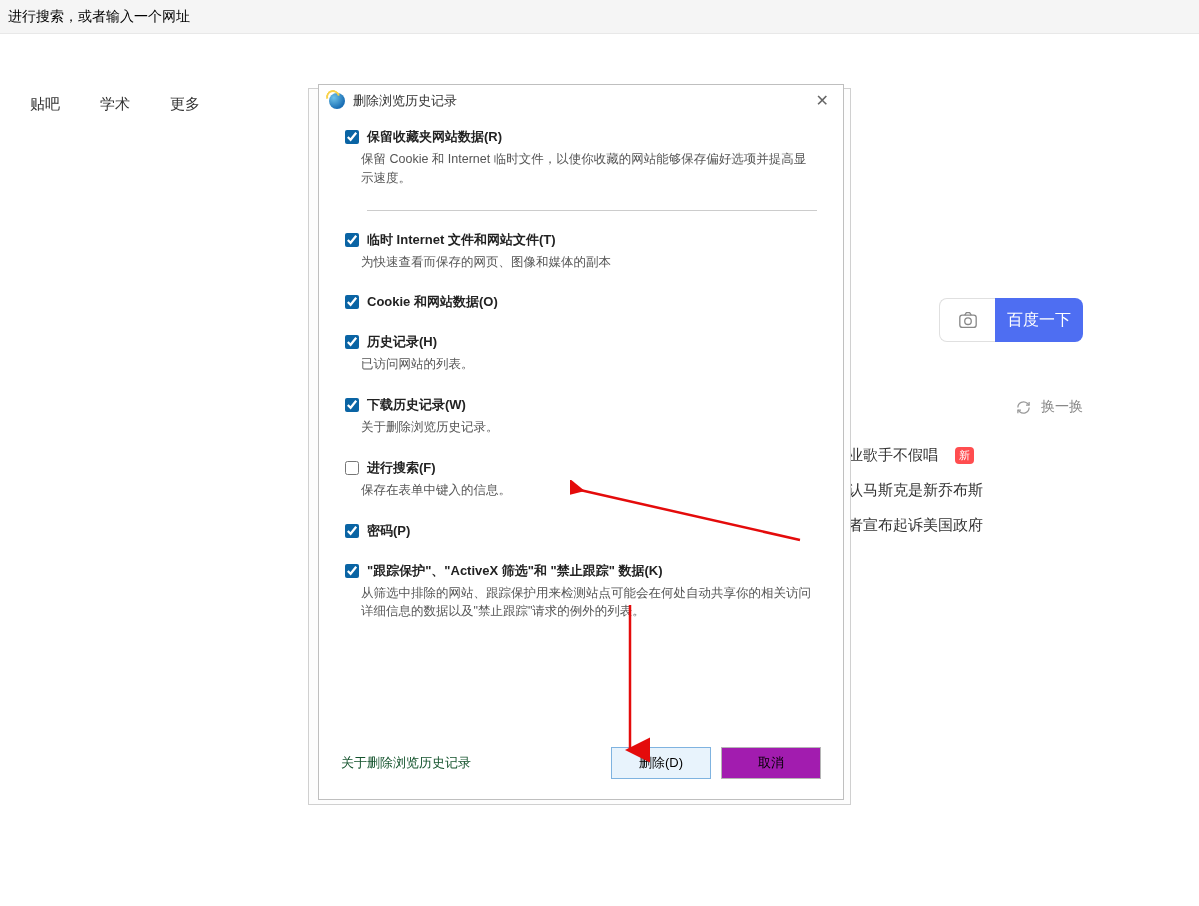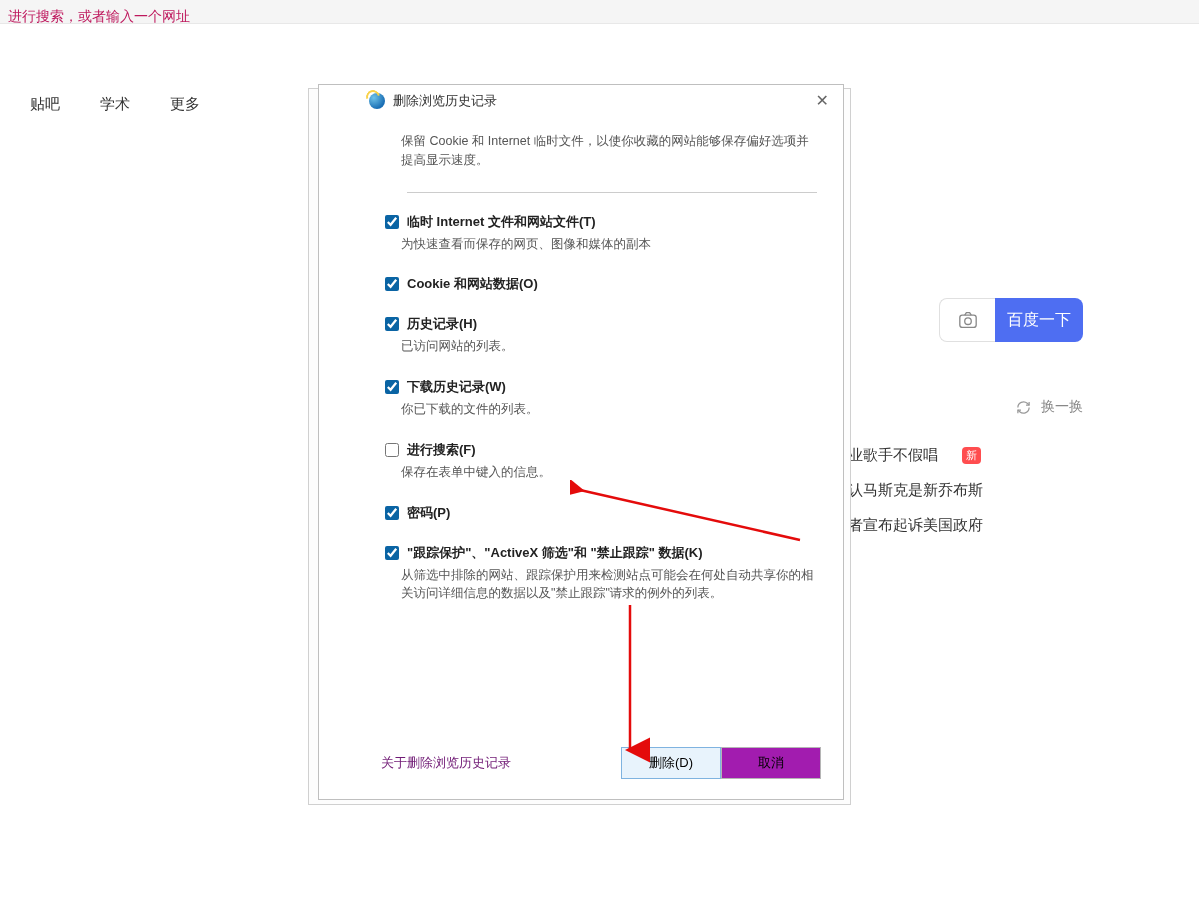--- a/index.html
+++ b/index.html
@@ -8,25 +8,25 @@
   font-size: 13px;
   background: #fff;
   width: 1199px;
   height: 906px;
   position: relative;
   overflow: hidden;
 }
 .addr-bar {
   position: absolute;
   left: 0; top: 0;
-  height: 24px;
+  height: 34px;
   width: 100%;
   background: #f5f5f5;
   border-bottom: 1px solid #e8e8e8;
-  color: #be185d;
+  color: #000000;
   font-size: 14px;
   padding: 8px 8px;
 }
 .nav-tabs {
   position: absolute;
   left: 30px;
   top: 95px;
   display: flex;
   gap: 40px;
   font-size: 15px;
@@ -77,21 +77,21 @@
   left: 848px;
   top: 438px;
   width: 260px;
   font-size: 15px;
   color: #333;
 }
 .news-list .item {
   padding: 8px 0;
   display: flex;
   align-items: center;
-  gap: 24px;
+  gap: 17px;
 }
 .badge-new {
   background: #ff4d4f;
   color: #fff;
   border-radius: 4px;
   font-size: 11px;
   padding: 1px 4px;
 }
 .dialog-backshadow {
   position: absolute;
@@ -105,21 +105,20 @@
 .dialog {
   position: absolute;
   left: 318px;
   top: 84px;
   width: 526px;
   height: 716px;
   border: 1px solid #bfbfbf;
   background: #fff;
   display: flex;
   flex-direction: column;
-  padding-left: 40px;
 }
 .dialog-title {
   display: flex;
   align-items: center;
   justify-content: space-between;
   padding: 6px 10px;
   font-size: 13px;
   color: #333;
 }
 .dialog-title .left {
@@ -185,26 +184,26 @@
   border-top: 1px solid #ccc;
   margin: 0 0 20px 22px;
 }
 .dialog-footer {
   display: flex;
   align-items: center;
   justify-content: space-between;
   padding: 14px 22px 20px 22px;
 }
 .about-link {
-  color: #701a75;
+  color: #14532d;
   font-size: 13px;
   text-decoration: none;
   cursor: pointer;
 }
-.btn-group { display: flex; }
+.btn-group { display: flex; gap: 10px; }
 .dlg-btn {
   min-width: 100px;
   height: 32px;
   border: 1px solid #b5b5b5;
   background: #a21caf;
   font-size: 13px;
   cursor: pointer;
 }
 .dlg-btn.primary {
   border: 1px solid #7fb3e0;
@@ -268,20 +267,24 @@
   <div class="dialog-title">
     <div class="left">
       <span class="ie-icon"></span>
       <span>删除浏览历史记录</span>
     </div>
     <span class="close-x">✕</span>
   </div>
 
   <div class="dialog-body" id="opts-container">
       <div class="opt">
+        <div class="row1">
+          <input type="checkbox" checked="" style="">
+          <span class="lbl">保留收藏夹网站数据(R)</span>
+        </div>
         <div class="desc">保留 Cookie 和 Internet 临时文件，以使你收藏的网站能够保存偏好选项并提高显示速度。</div>
       </div>
       <hr class="sep">
       <div class="opt">
         <div class="row1">
           <input type="checkbox" checked="" style="">
           <span class="lbl">临时 Internet 文件和网站文件(T)</span>
         </div>
         <div class="desc">为快速查看而保存的网页、图像和媒体的副本</div>
       </div>
@@ -296,21 +299,21 @@
           <input type="checkbox" checked="" style="">
           <span class="lbl">历史记录(H)</span>
         </div>
         <div class="desc">已访问网站的列表。</div>
       </div>
       <div class="opt">
         <div class="row1">
           <input type="checkbox" checked="" style="">
           <span class="lbl">下载历史记录(W)</span>
         </div>
-        <div class="desc">你已下载的文件的列表。</div>
+        <div class="desc">关于删除浏览历史记录。</div>
       </div>
       <div class="opt">
         <div class="row1">
           <input type="checkbox" style="">
           <span class="lbl">进行搜索(F)</span>
         </div>
         <div class="desc">保存在表单中键入的信息。</div>
       </div>
       <div class="opt">
         <div class="row1">

